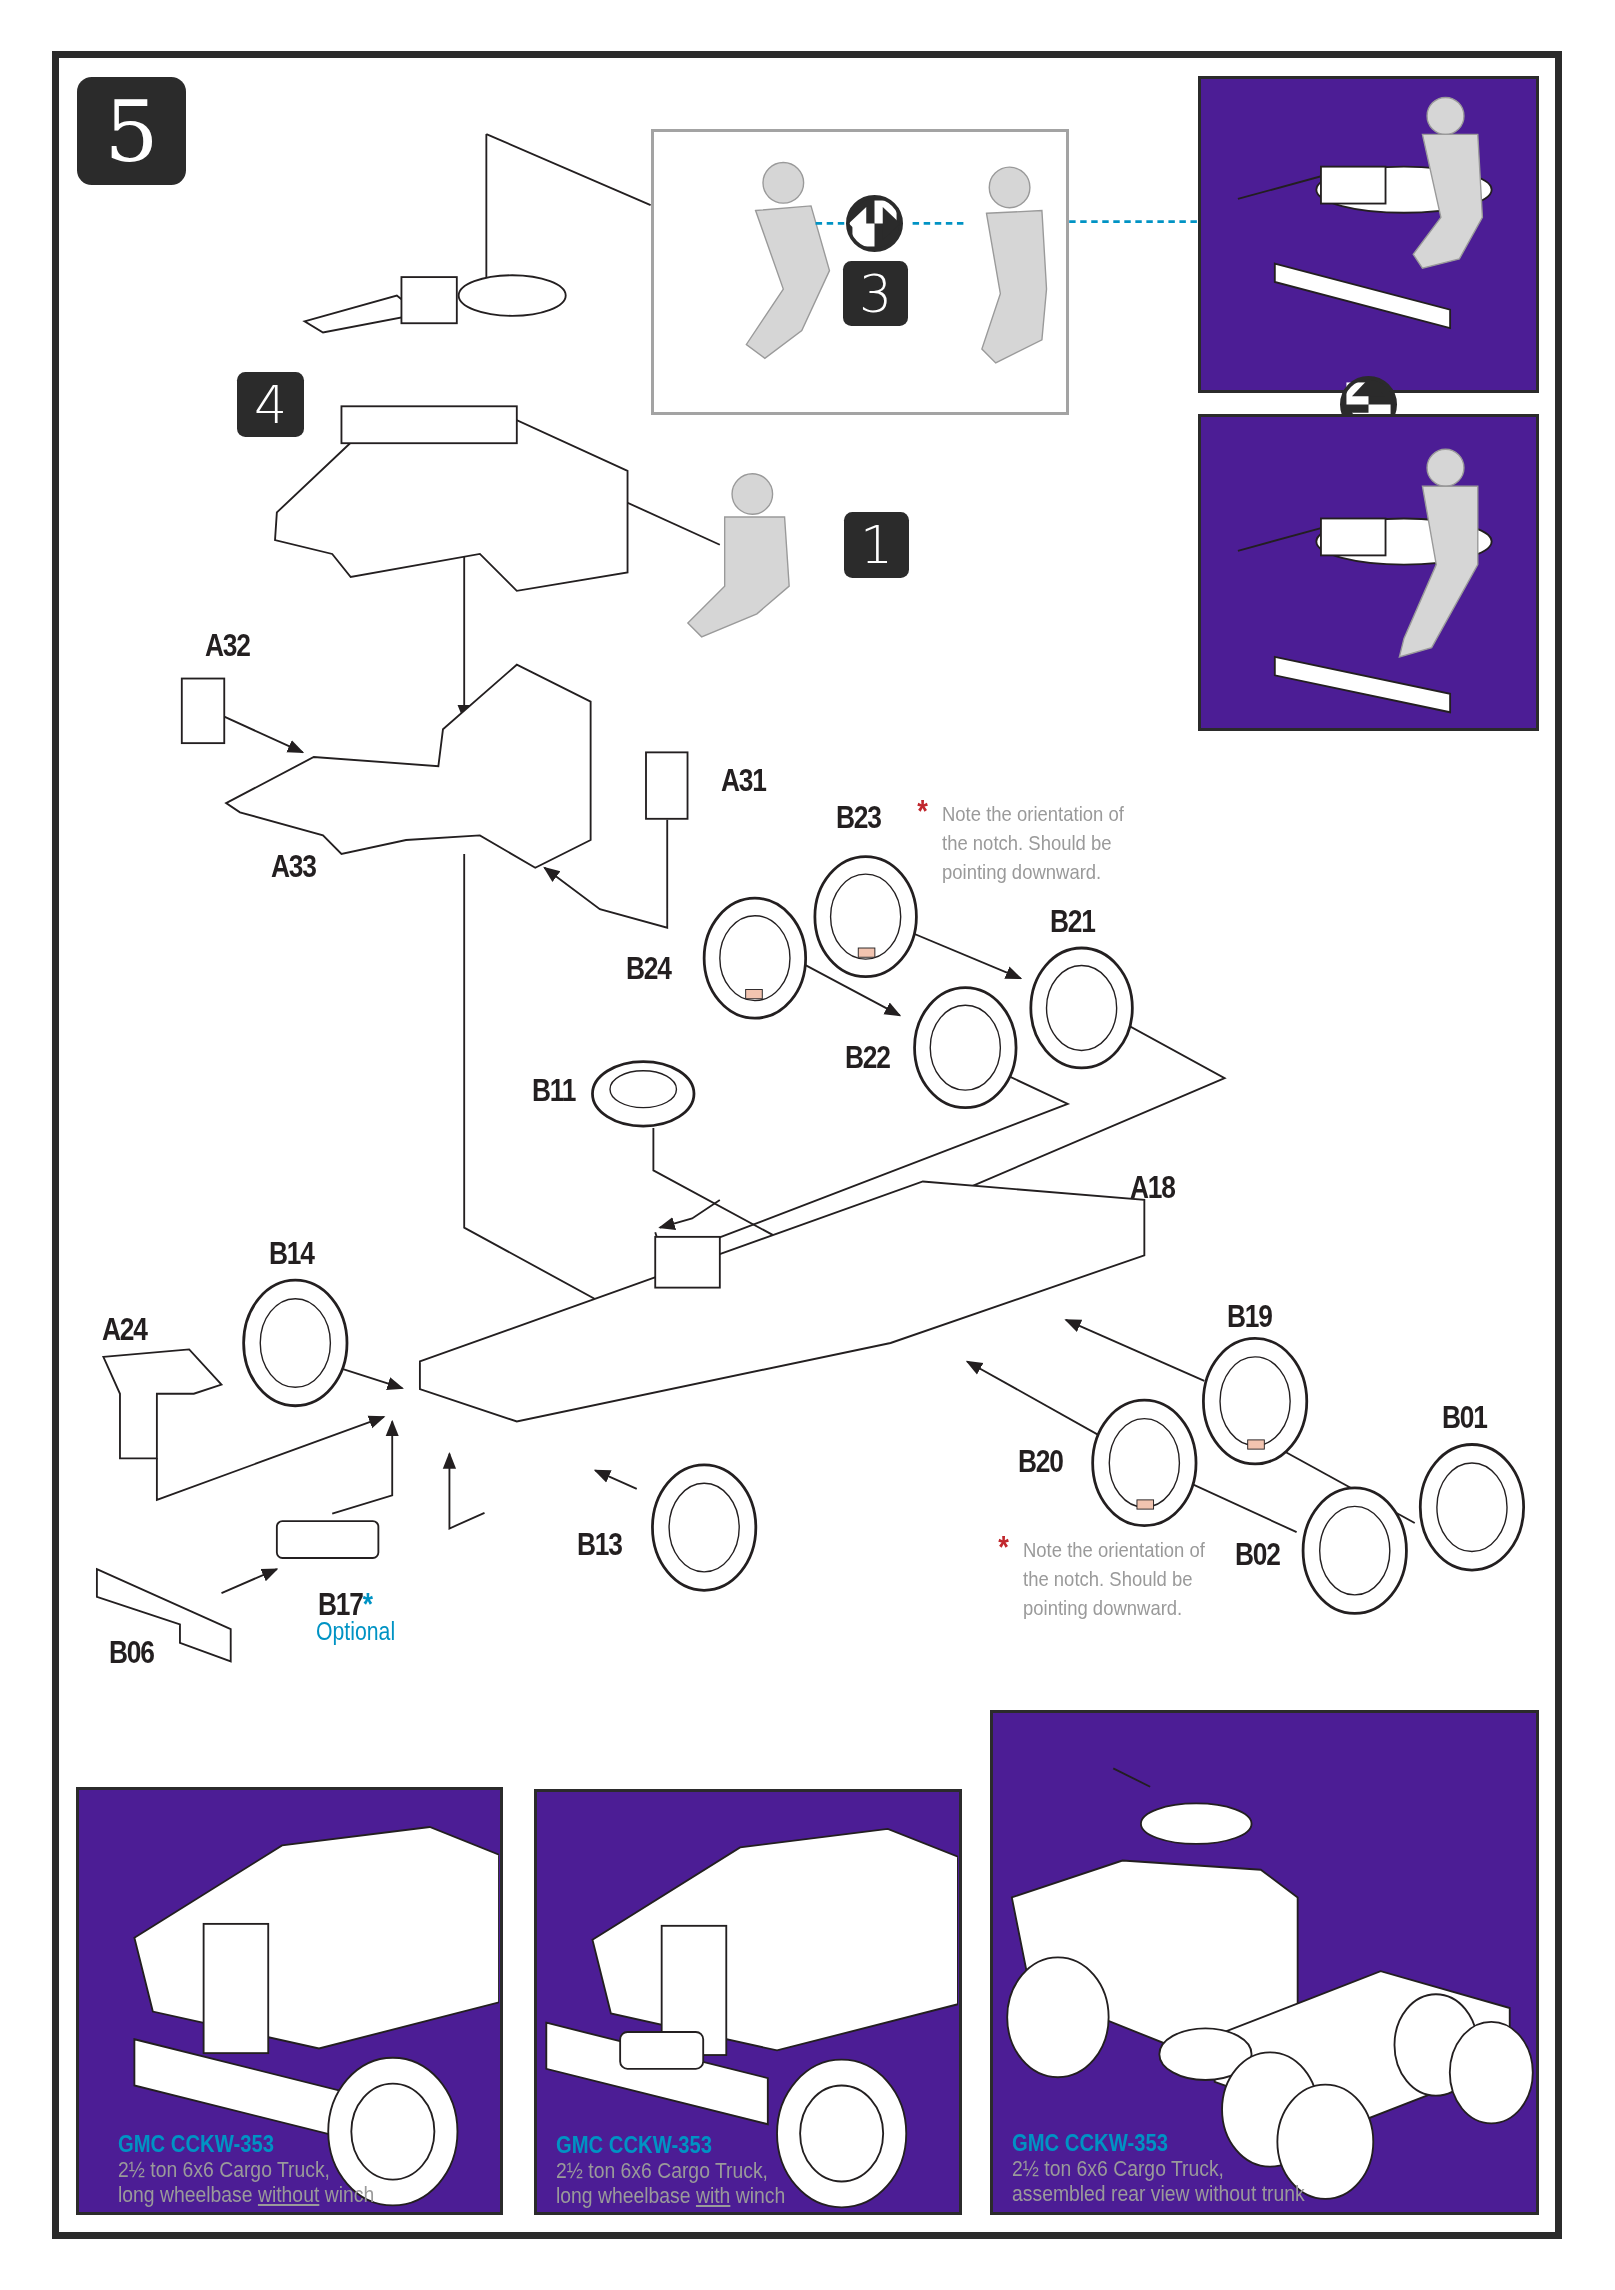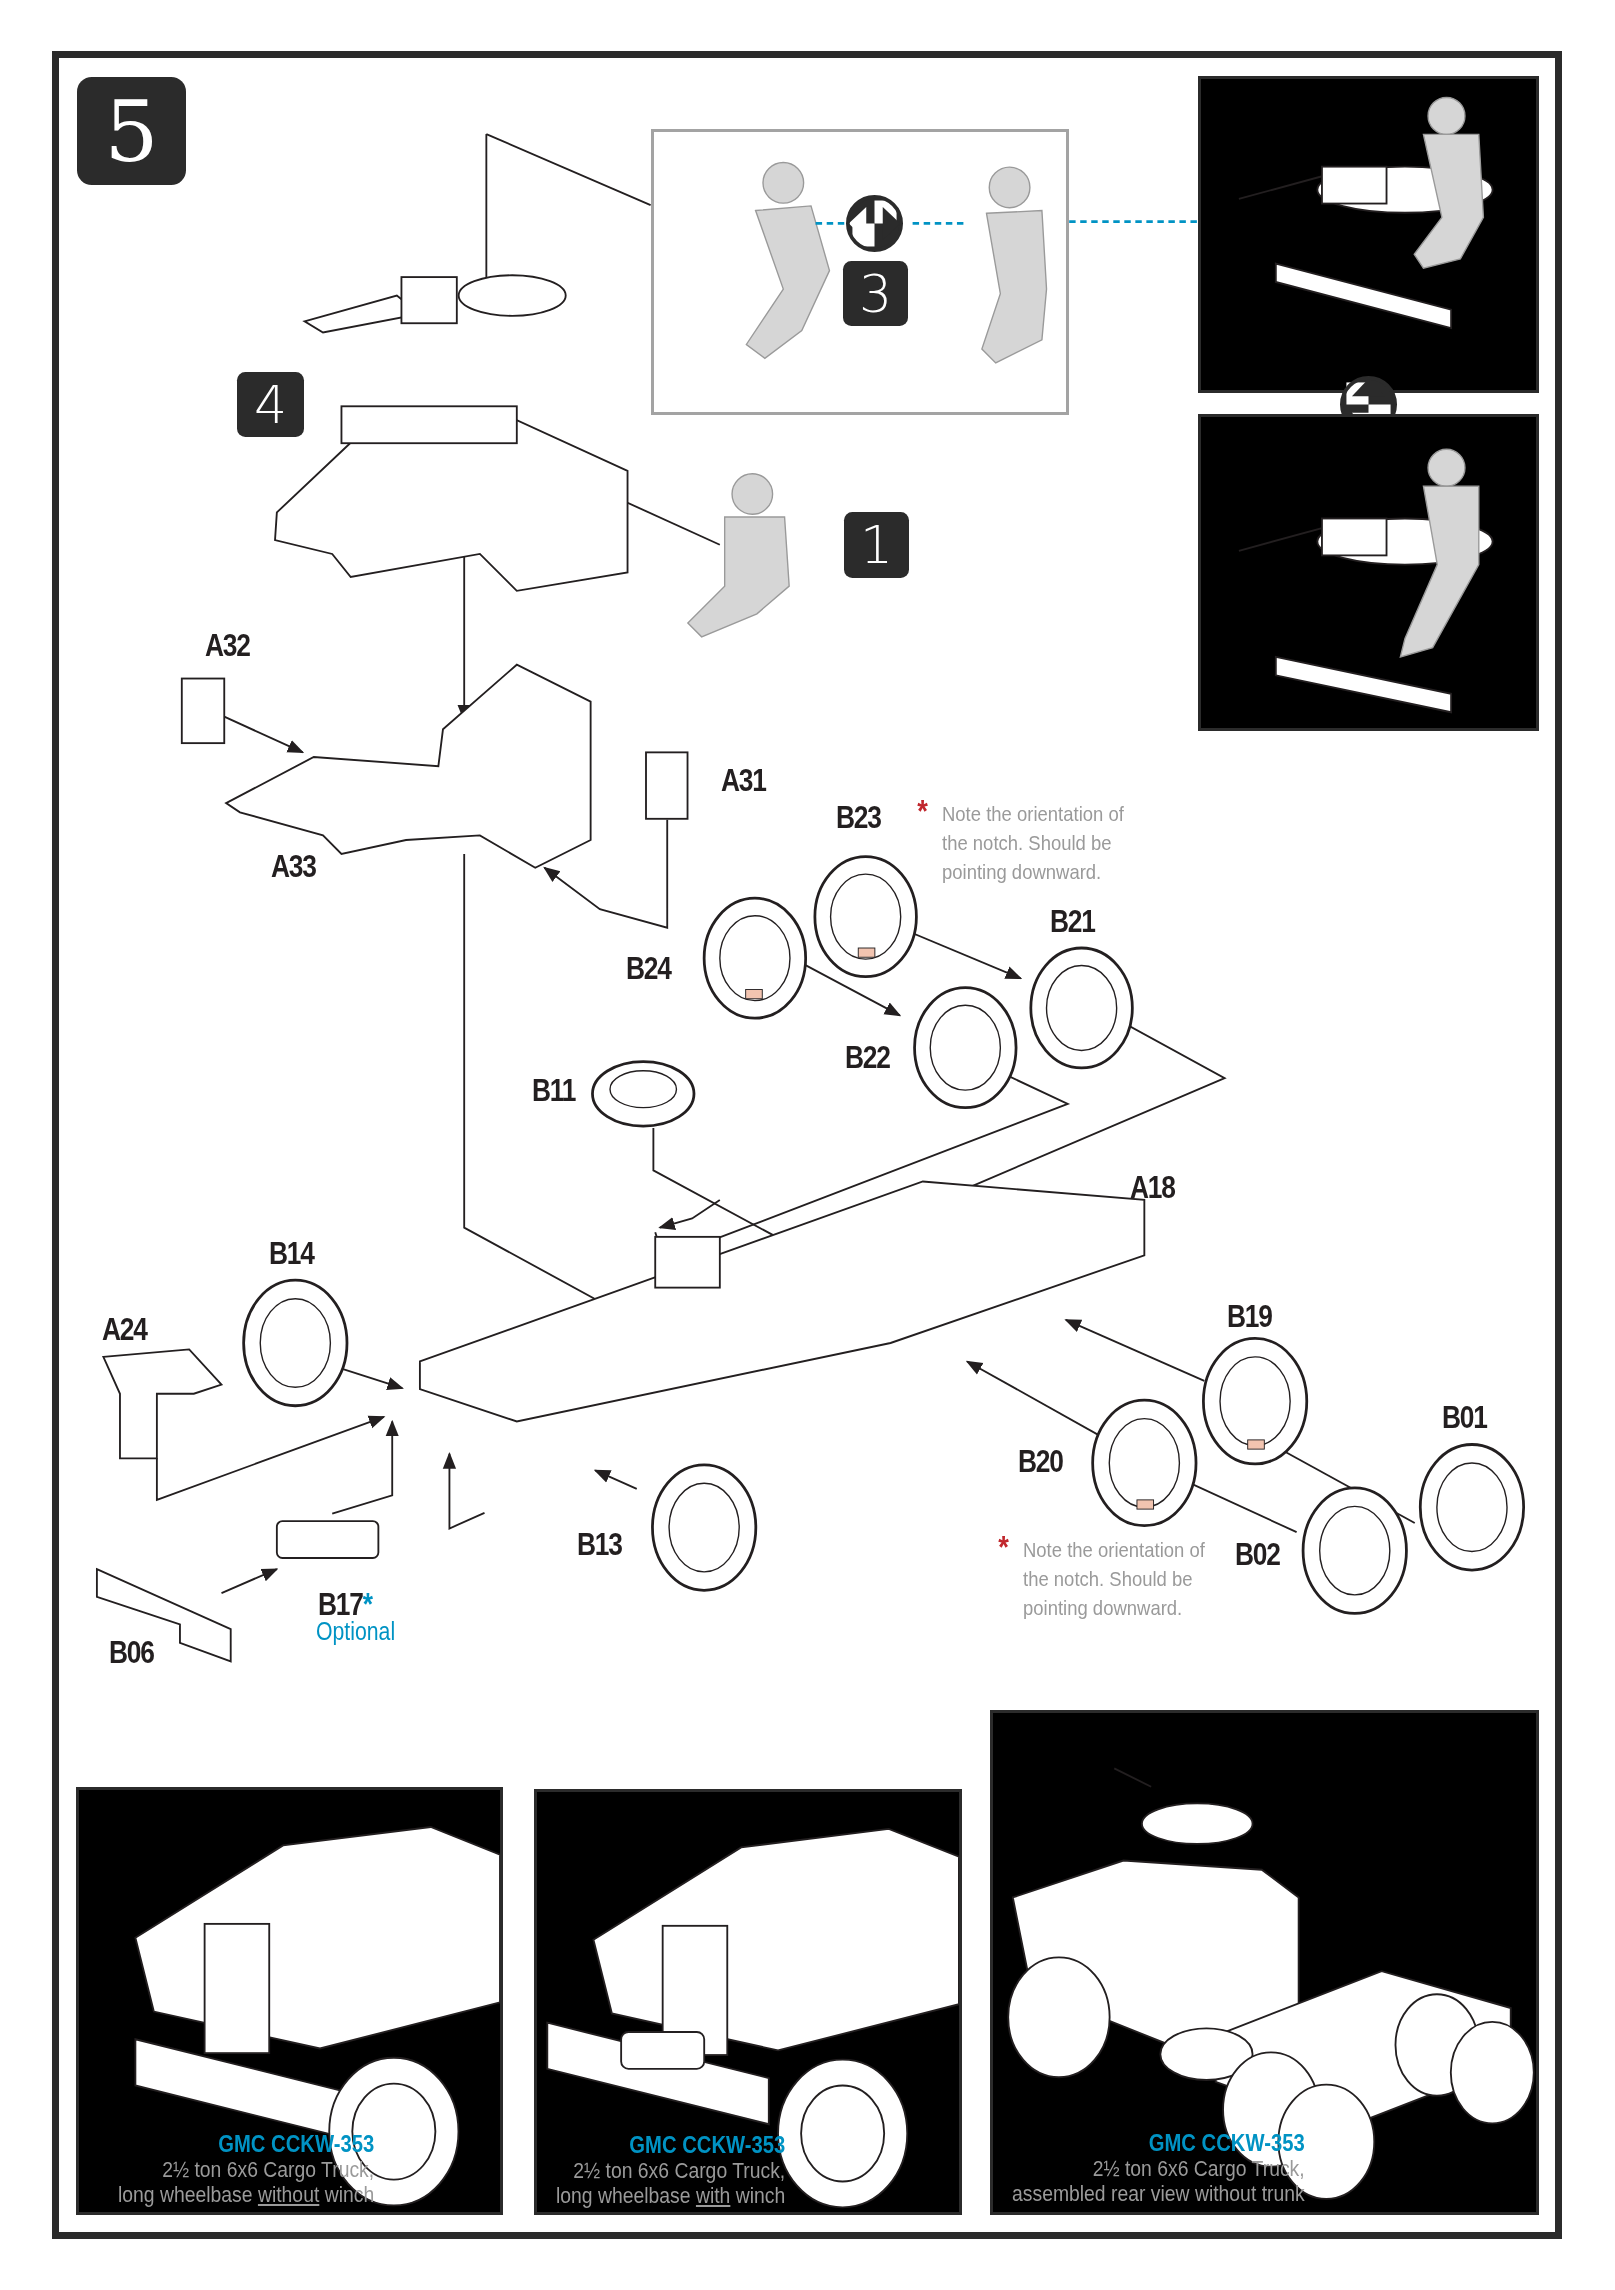--- a/index.html
+++ b/index.html
@@ -16,21 +16,21 @@
                font-family: "DejaVu Sans", sans-serif; font-weight: 300; }
   .part { position: absolute; font-family: "Liberation Sans", sans-serif; font-weight: 700;
           font-size: 31px; letter-spacing: -1.4px; color: #231f20; transform: scaleX(0.85);
           transform-origin: left top; white-space: nowrap; }
   .note { position: absolute; font-size: 21px; line-height: 29px; color: #9a9a9a;
           transform: scaleX(0.88); transform-origin: left top; white-space: nowrap; }
   .note .star { color: #c1272d; font-weight: 700; font-size: 31px; position: absolute; left: -28px; top: -1.8px; }
   .optional { position: absolute; font-size: 25px; color: #0093c4; transform: scaleX(0.85);
               transform-origin: left top; white-space: nowrap; }
   .asterisk-blue { color: #0093c4; }
-  .inset { position: absolute; border: 3.7px solid #2b2b2b; background: #000000; box-sizing: border-box; text-align: right; }
+  .inset { position: absolute; border: 3.7px solid #2b2b2b; background: #4c1d95; box-sizing: border-box; }
   .inset-gray { position: absolute; border: 3.7px solid #a3a3a3; background: #fff; box-sizing: border-box; }
   .caption { position: absolute; white-space: nowrap; transform: scaleX(0.88); transform-origin: left top; }
   .caption .model { color: #0093c4; font-weight: 700; font-size: 23px; line-height: 26px; }
   .caption .desc { color: #9a9a9a; font-size: 22px; line-height: 25px; }
   .caption u { text-decoration: underline; }
   svg.lines { position: absolute; left: 0; top: 0; }
   .swap-icon { position: absolute; }
 </style>
 </head>
 <body>

